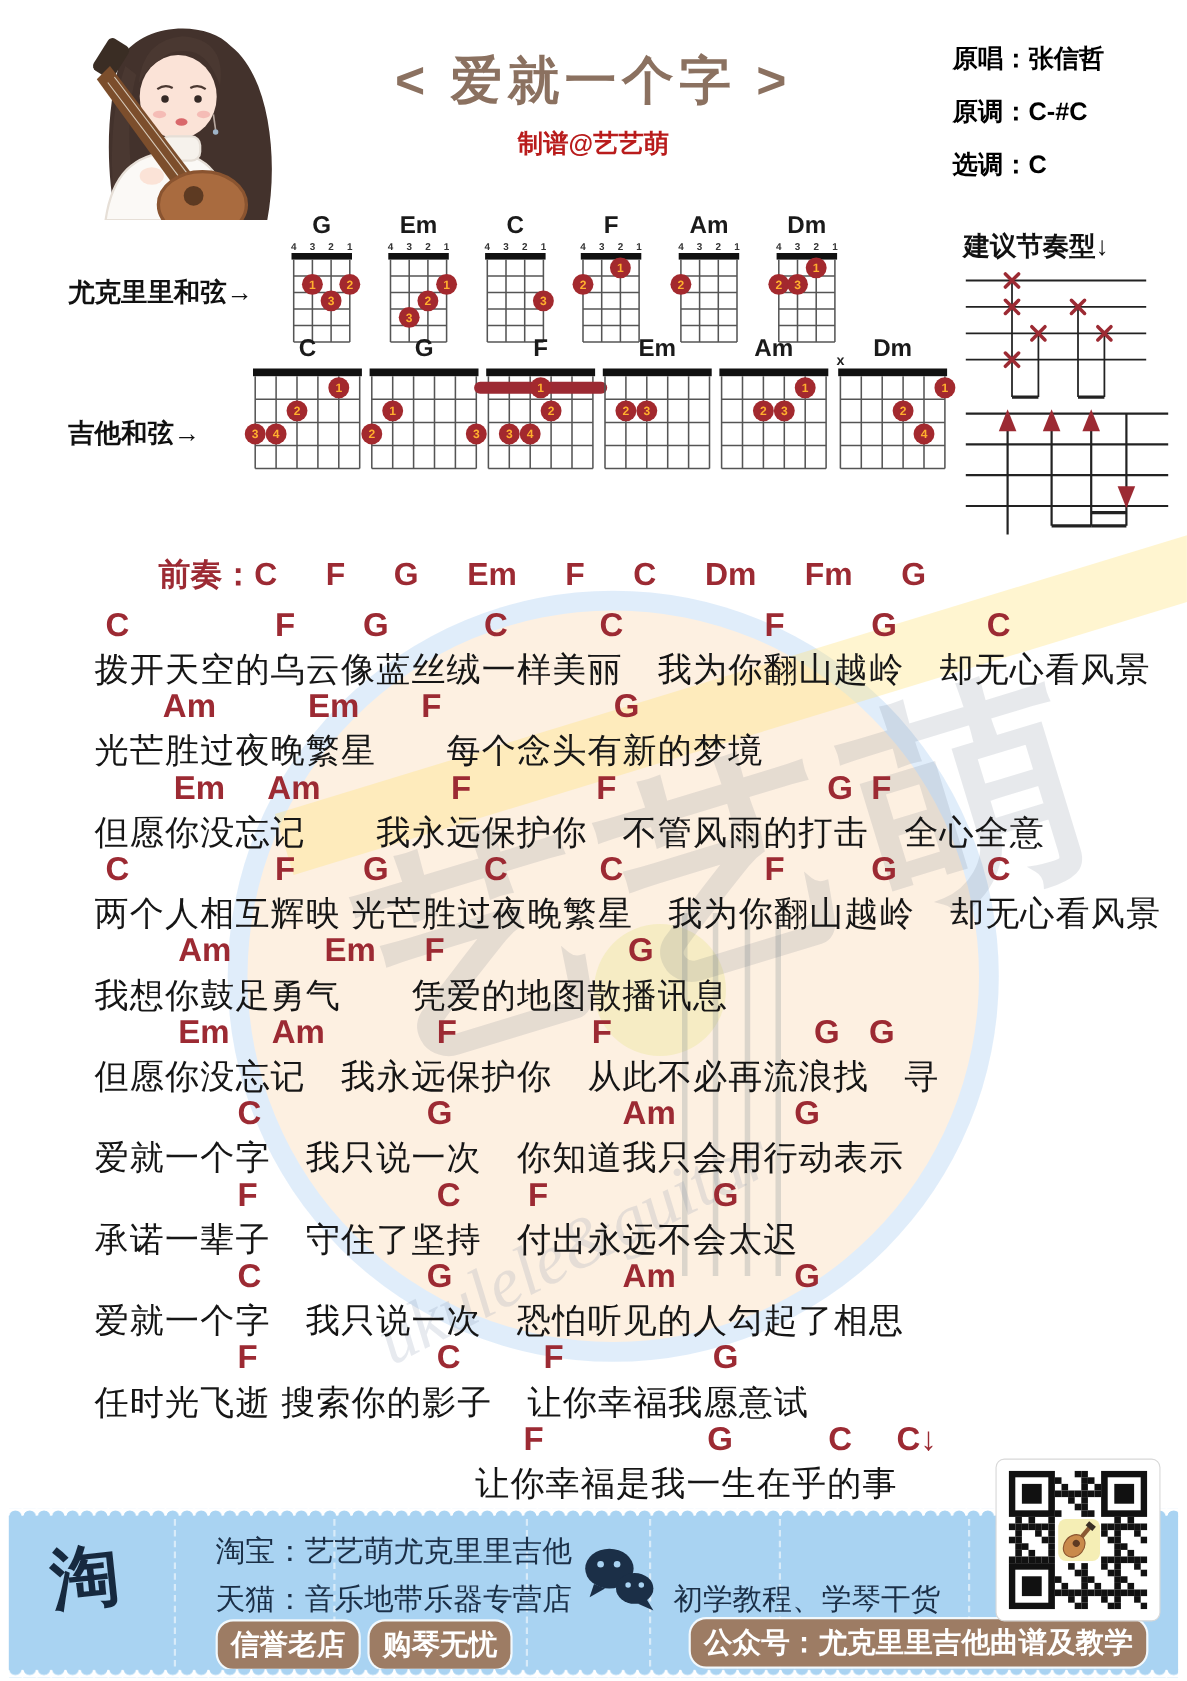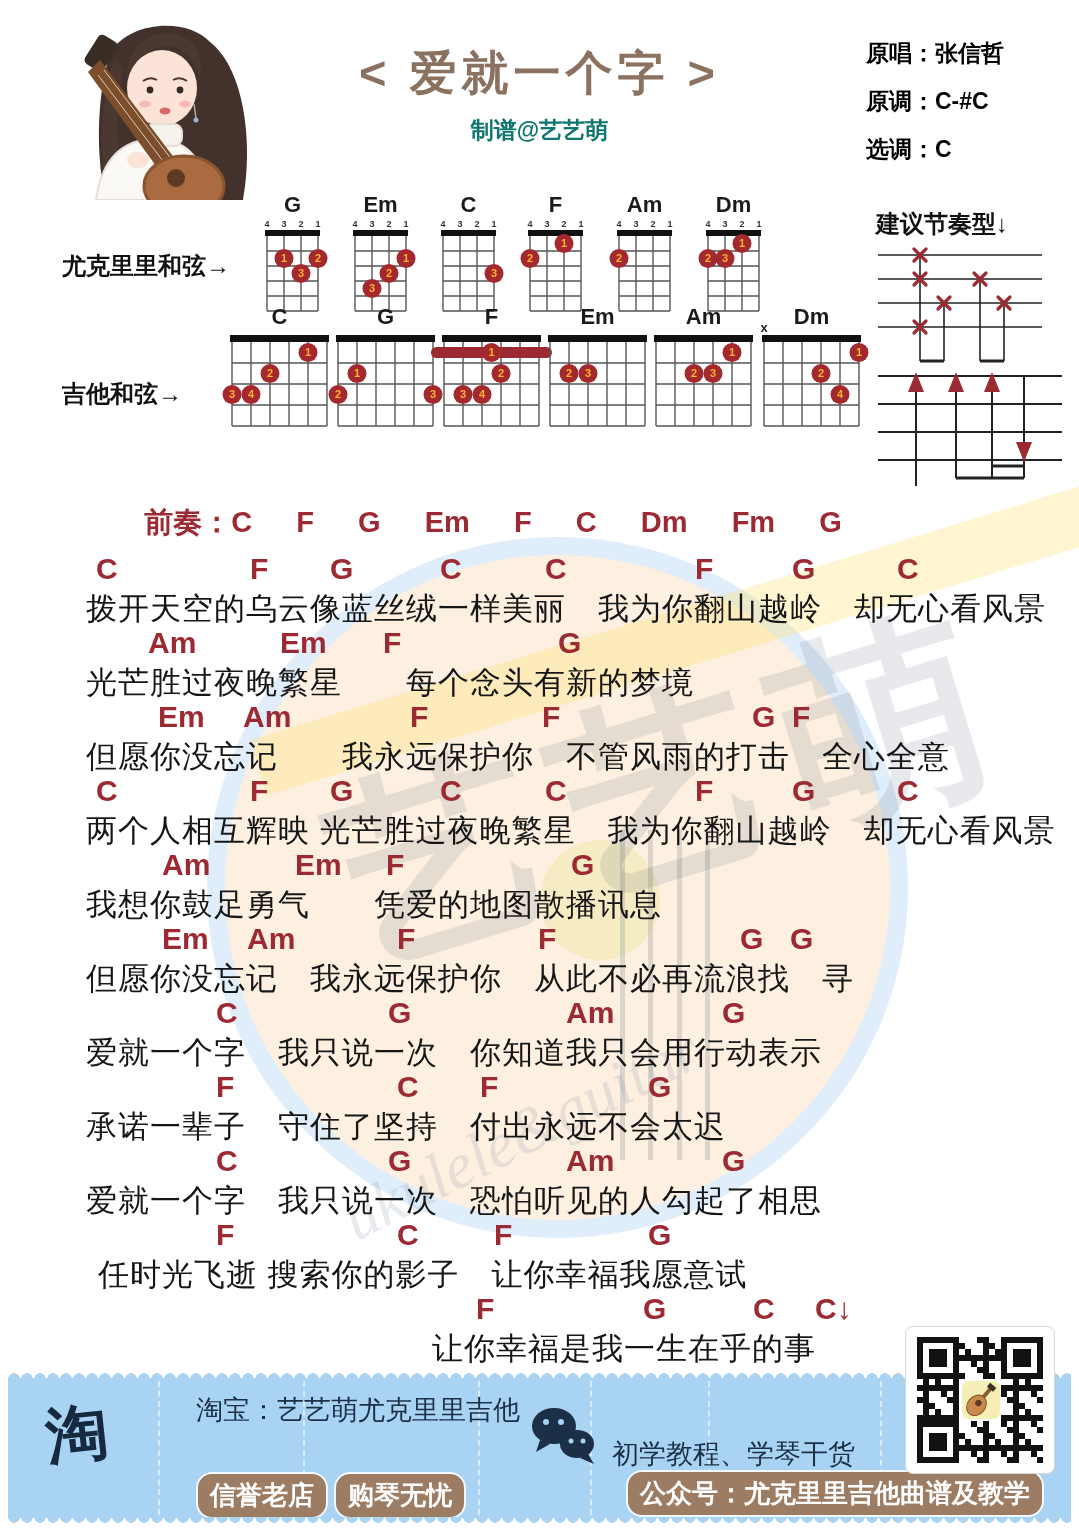--- a/index.html
+++ b/index.html
@@ -16,21 +16,21 @@
   .wm-strings i{display:block;width:5px;background:rgba(120,130,140,.25);}
   .wm-stripe{position:absolute;left:250px;top:740px;width:880px;height:58px;background:rgba(255,226,120,.35);
     transform:rotate(-17deg);transform-origin:left top;z-index:0;}
   .wm-text{position:absolute;left:300px;top:760px;font-size:205px;font-weight:bold;color:rgba(70,85,110,.13);
     transform:rotate(-17deg);transform-origin:left top;letter-spacing:26px;z-index:0;white-space:nowrap;}
   .wm-latin{position:absolute;left:330px;top:1190px;font-size:64px;font-style:italic;
     font-family:"Liberation Serif","DejaVu Serif",serif;color:rgba(120,140,165,.18);
     transform:rotate(-27deg);transform-origin:left top;z-index:0;white-space:nowrap;}
   
   .title{left:0;right:0;top:42px;text-align:center;font-size:47px;font-weight:bold;color:#8b7160;letter-spacing:5px;z-index:2;}
-  .subtitle{left:0;right:0;top:115px;text-align:center;font-size:23px;font-weight:bold;color:#0f766e;z-index:2;}
+  .subtitle{left:0;right:0;top:115px;text-align:center;font-size:23px;font-weight:bold;color:#b91c1c;z-index:2;}
   .info{font-size:23px;font-weight:bold;color:#000000;z-index:2;}
   
   .rowlabel{font-size:24px;font-weight:bold;color:#111;z-index:2;}
   .chordbox{position:absolute;z-index:2;}
   .rhythmlabel{font-size:24px;font-weight:bold;color:#111;z-index:2;}
   
   .intro{left:128px;top:470px;font-size:29px;font-weight:bold;color:#9c2a33;z-index:2;white-space:pre;}
   .intro .prog{word-spacing:14px;}
   
   .chord-t{position:absolute;font-size:30px;font-weight:bold;color:#9c2a33;z-index:2;white-space:nowrap;
@@ -471,37 +471,38 @@
     <span class="lyric-t" style="left: 86px; top: 1106px;">承诺一辈子　守住了坚持　付出永远不会太迟</span>
     <span class="chord-t" style="left: 216px; top: 1144px;">C</span>
     <span class="chord-t" style="left: 388px; top: 1144px;">G</span>
     <span class="chord-t" style="left: 566px; top: 1144px;">Am</span>
     <span class="chord-t" style="left: 722px; top: 1144px;">G</span>
     <span class="lyric-t" style="left: 86px; top: 1180px;">爱就一个字　我只说一次　恐怕听见的人勾起了相思</span>
     <span class="chord-t" style="left: 216px; top: 1218px;">F</span>
     <span class="chord-t" style="left: 397px; top: 1218px;">C</span>
     <span class="chord-t" style="left: 494px; top: 1218px;">F</span>
     <span class="chord-t" style="left: 648px; top: 1218px;">G</span>
-    <span class="lyric-t" style="left: 86px; top: 1254px; margin-left: 12px;">任时光飞逝 搜索你的影子　让你幸福我愿意试</span>
+    <span class="lyric-t" style="left: 86px; top: 1254px;">任时光飞逝 搜索你的影子　让你幸福我愿意试</span>
     <span class="chord-t" style="left: 476px; top: 1292px;">F</span>
     <span class="chord-t" style="left: 643px; top: 1292px;">G</span>
     <span class="chord-t" style="left: 753px; top: 1292px;">C</span>
     <span class="chord-t" style="left: 815px; top: 1292px;">C↓</span>
     <span class="lyric-t" style="left: 432px; top: 1328px;">让你幸福是我一生在乎的事</span>
   </div>
 
 <div class="footer">
   <div class="fdash" style="left:150px"></div>
     <div class="fdash" style="left:295px"></div>
   <div class="fdash" style="left:470px"></div>
     <div class="fdash" style="left:582px"></div>
   <div class="fdash" style="left:700px"></div>
     <div class="fdash" style="left:872px"></div>
   <div class="tao-logo">淘</div>
   <div class="fline" style="left:188px;top:14px">淘宝：艺艺萌尤克里里吉他</div>
+  <div class="fline" style="left:188px;top:58px">天猫：音乐地带乐器专营店</div>
   <div class="badgerow" style="left:190px;top:96px">
     <span class="badge">信誉老店</span><span class="badge">购琴无忧</span>
   </div>
   <svg class="abs" style="left:520px;top:26px" width="70" height="62" viewBox="0 0 70 62">
     <ellipse cx="26" cy="22" rx="22" ry="18" fill="#1b2f47"></ellipse>
     <polygon points="12,36 8,48 22,40" fill="#1b2f47"></polygon>
     <circle cx="18" cy="18" r="3" fill="#a9d3f2"></circle>
       <circle cx="33" cy="18" r="3" fill="#a9d3f2"></circle>
     <ellipse cx="49" cy="40" rx="17" ry="14" fill="#1b2f47"></ellipse>
     <polygon points="60,50 66,60 52,54" fill="#1b2f47"></polygon>

